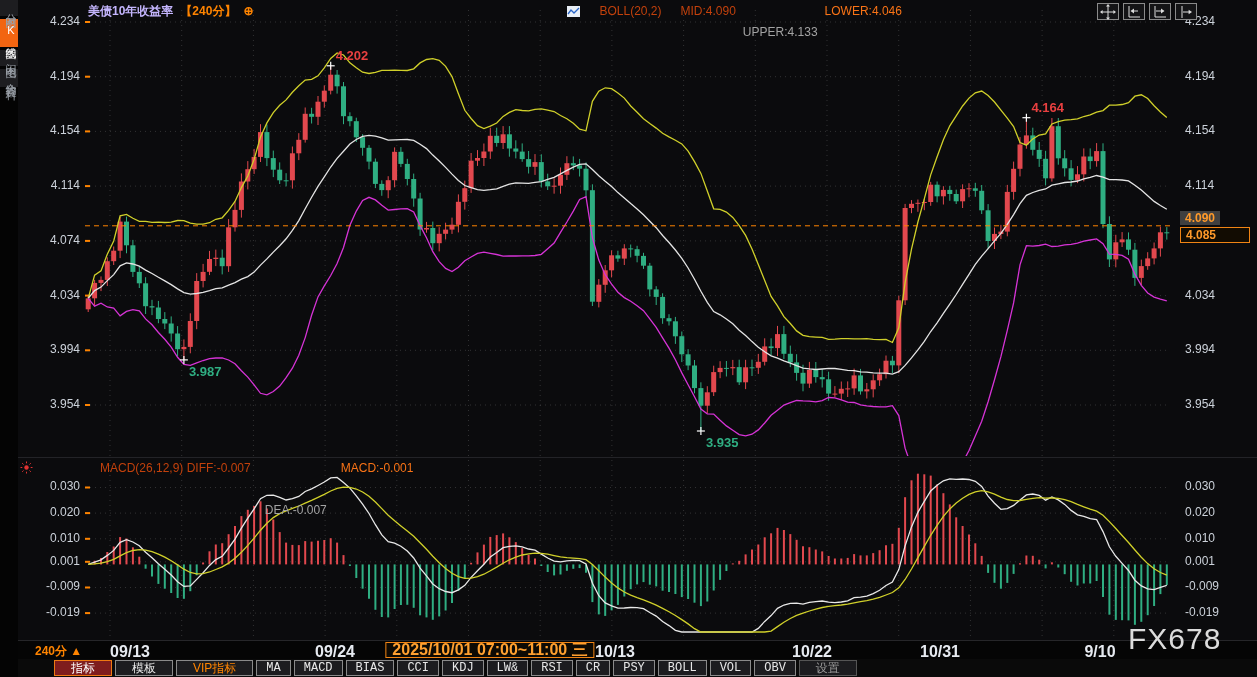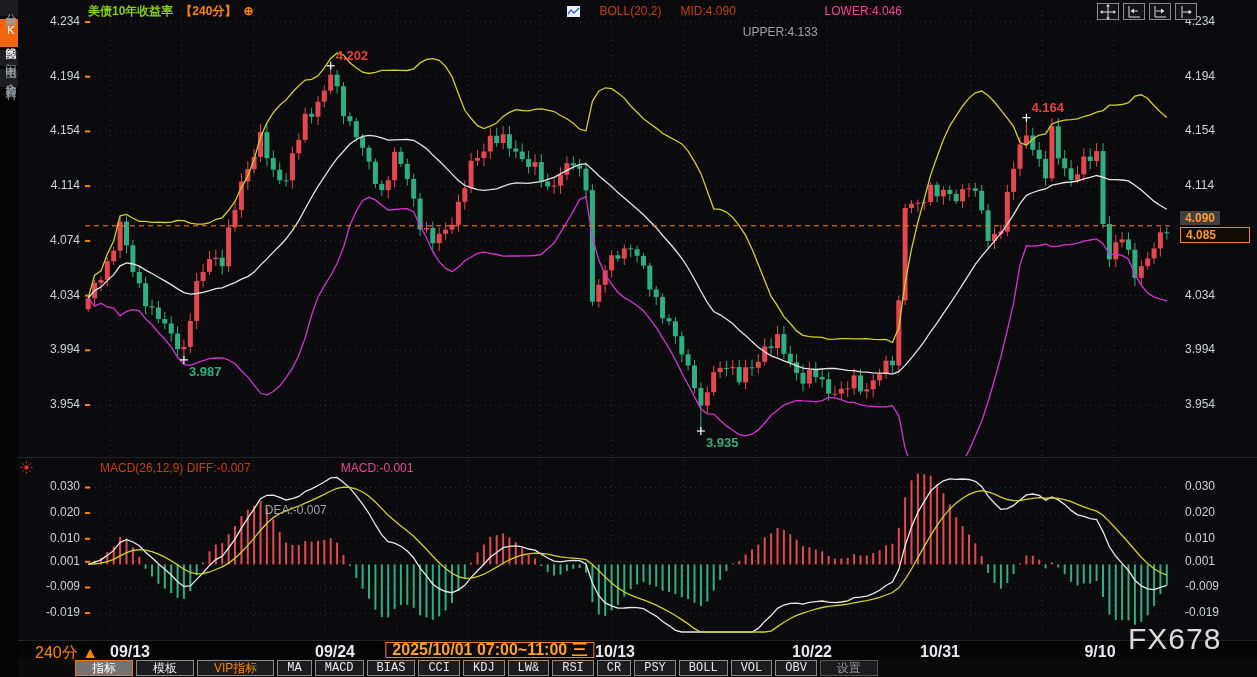--- a/index.html
+++ b/index.html
@@ -6,24 +6,24 @@
   .app{position:relative;width:1257px;height:677px;background:#0b0b0d;overflow:hidden;
        font-family:"Liberation Sans", sans-serif;}
   
   .sidebar{position:absolute;left:0;top:0;width:18px;height:677px;background:#040404;z-index:30;}
   .side-tab{writing-mode:vertical-rl;text-orientation:upright;width:18px;text-align:center;
     font-size:11px;color:#9aa0a8;background:#1d1d20;margin-bottom:3px;padding:5px 0;letter-spacing:2px;cursor:pointer;}
   .side-tab.active{background:#f26511;color:#fff;}
   
   .chart-header{position:absolute;left:88px;top:3px;height:16px;display:flex;align-items:center;
     gap:7px;font-size:12px;z-index:20;white-space:nowrap;}
-  .t-white{color:#84cc16;font-weight:bold;text-align:right;}
+  .t-white{color:#c4b5fd;font-weight:bold;text-align:right;}
   .t-orange{color:#ff8400;font-weight:bold;}
   .t-yellow{color:#a3a3a3;margin-top:42px;}
-  .t-magenta{color:#ec4899;}
+  .t-magenta{color:#f97316;}
   .t-plain{color:#c2410c;margin-left:12px;}
   .hgap{width:300px;}
   .mini-chart-icon{display:inline-block;line-height:0;}
   
   .top-icons{position:absolute;left:1097px;top:3px;display:flex;gap:4px;z-index:20;}
   .vc{width:20px;height:15px;background:#141416;border:1px solid #8a8a8a;display:flex;
       align-items:center;justify-content:center;cursor:pointer;}
   
   .axis-label{position:absolute;font-size:12px;color:#ccd2da;width:58px;z-index:15;}
   .ta-r{text-align:right;}
@@ -33,34 +33,34 @@
   
   .psep{position:absolute;left:18px;width:1239px;height:1px;background:#232327;z-index:5;}
   svg.panel{position:absolute;z-index:10;}
   
   .macd-header{position:absolute;left:88px;top:461px;height:14px;display:flex;gap:14px;
     font-size:12px;z-index:20;white-space:nowrap;}
   .sun-icon{position:absolute;left:19px;top:460px;z-index:20;}
   
   .xaxis{position:absolute;left:0;top:640px;width:1257px;height:18px;background:#050505;
     border-top:1px solid #262629;z-index:22;}
-  .period-sel{position:absolute;left:35px;top:2px;color:#ff8400;font-size:16px;font-weight:normal;cursor:pointer;text-align:right;}
+  .period-sel{position:absolute;left:35px;top:2px;color:#ff8400;font-size:12px;font-weight:bold;cursor:pointer;text-align:right;}
   .xlabel{position:absolute;top:2px;transform:translateX(-50%);font-size:16px;color:#e6eaf0;
     font-weight:600;white-space:nowrap;}
   .xlabel.hl{border:1px solid #f08414;color:#ffa030;background:#0d0a04;padding:0 6px;
     height:14px;line-height:14px;top:1px;}
   
   .toolbar{position:absolute;left:0;top:659px;width:1257px;height:18px;background:#0a0a0a;
     display:flex;align-items:center;z-index:22;}
   .corner-tile{width:13px;height:14px;background:#1c1c1f;border:1px solid #444;margin-left:1px;}
   .tiles{display:flex;gap:3px;margin-left:38px;}
   .tile{height:14px;line-height:14px;padding:0 16px;background:#1c1c1f;border:1px solid #8a8a8a;
     color:#e8e8e8;font-size:12px;cursor:pointer;white-space:nowrap;}
   .tile.en{font-family:Liberation Mono, monospace;padding:0 9px;}
-  .tile.active{background:#737373;border-color:#ef7912;color:#fff;margin-left:21px;}
+  .tile.active{background:#7f1d1d;border-color:#ef7912;color:#fff;}
   .tile.vip{color:#ff8400;}
   .tile.dim{color:#9a9a9a;border-color:#555;}
   .watermark{position:absolute;left:1128px;top:622px;font-size:30px;color:#dcdcdc;
     letter-spacing:1px;z-index:40;font-weight:500;}
 </style>
 </head>
 <body>
 
 <div class="app">
 

